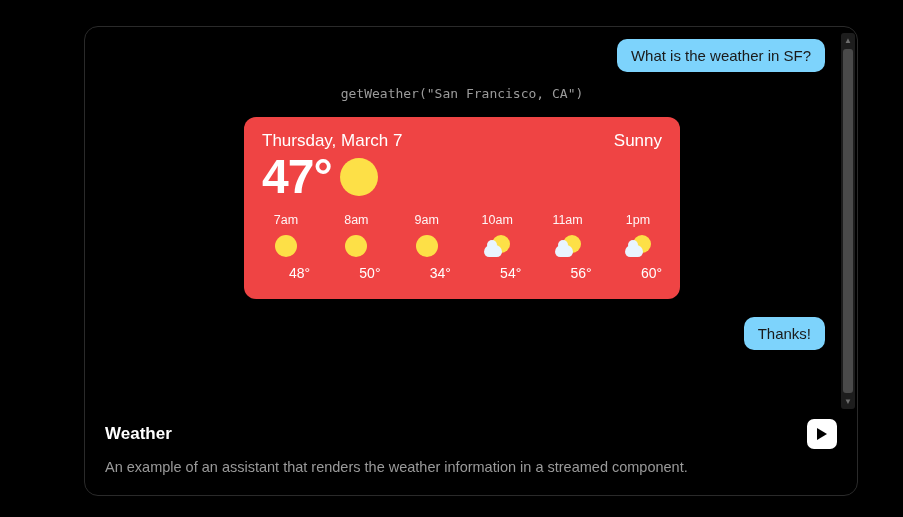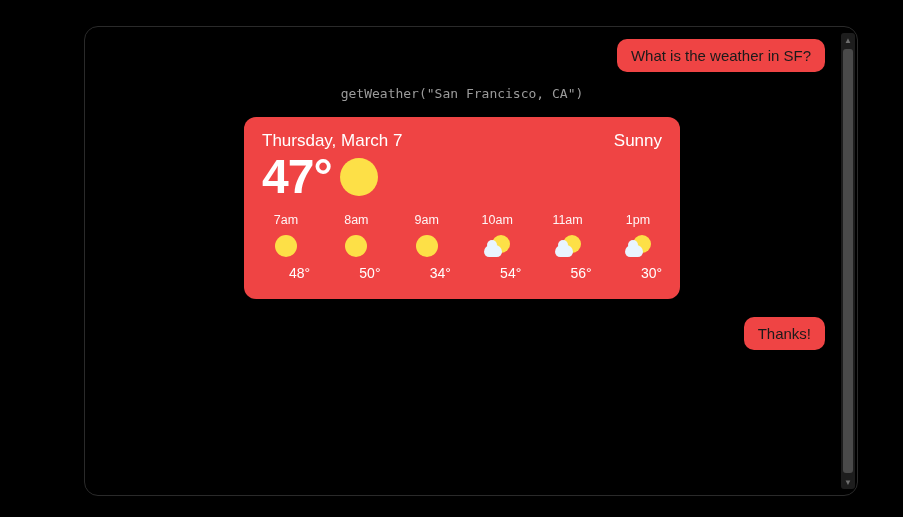--- a/index.html
+++ b/index.html
@@ -66,21 +66,21 @@
     bottom: 16px;
     background: #4a4a4a;
     border-radius: 3px;
   }
   .user-row {
     display: flex;
     justify-content: flex-end;
     margin-bottom: 14px;
   }
   .user-bubble {
-    background: #ef4444;
+    background: #7dd3fc;
     color: #1a1a1a;
     border-radius: 10px;
     padding: 8px 14px;
     font-size: 15px;
     max-width: 70%;
   }
   .tool-row {
     display: flex;
     justify-content: center;
     margin-bottom: 16px;
@@ -273,33 +273,44 @@
                   <span class="cloud"></span>
                 </span>
               <span class="hour-temp">56°</span>
             </div>
             <div class="hour">
               <span class="hour-label">1pm</span>
               <span class="icon-partly">
                   <span class="sun"></span>
                   <span class="cloud"></span>
                 </span>
-              <span class="hour-temp">30°</span>
+              <span class="hour-temp">60°</span>
             </div>
           </div>
         </div>
       </div>
 
       <div class="user-row">
         <div class="user-bubble">Thanks!</div>
       </div>
 
     </div>
 
     <div class="scrollbar-track">
       <div class="scrollbar-arrow sa-up">▲</div>
       <div class="scrollbar-thumb"></div>
       <div class="scrollbar-arrow sa-down">▼</div>
     </div>
   </div>
 
+  <div class="footer">
+    <div class="footer-top">
+      <div class="footer-title">Weather</div>
+      <div class="play-btn">
+        <svg width="12" height="14" viewBox="0 0 12 14">
+            <polygon points="1,1 11,7 1,13" fill="#000"></polygon>
+          </svg>
+      </div>
+    </div>
+    <div class="footer-desc">An example of an assistant that renders the weather information in a streamed component.</div>
+  </div>
 
 </div>
 
 </body></html>

